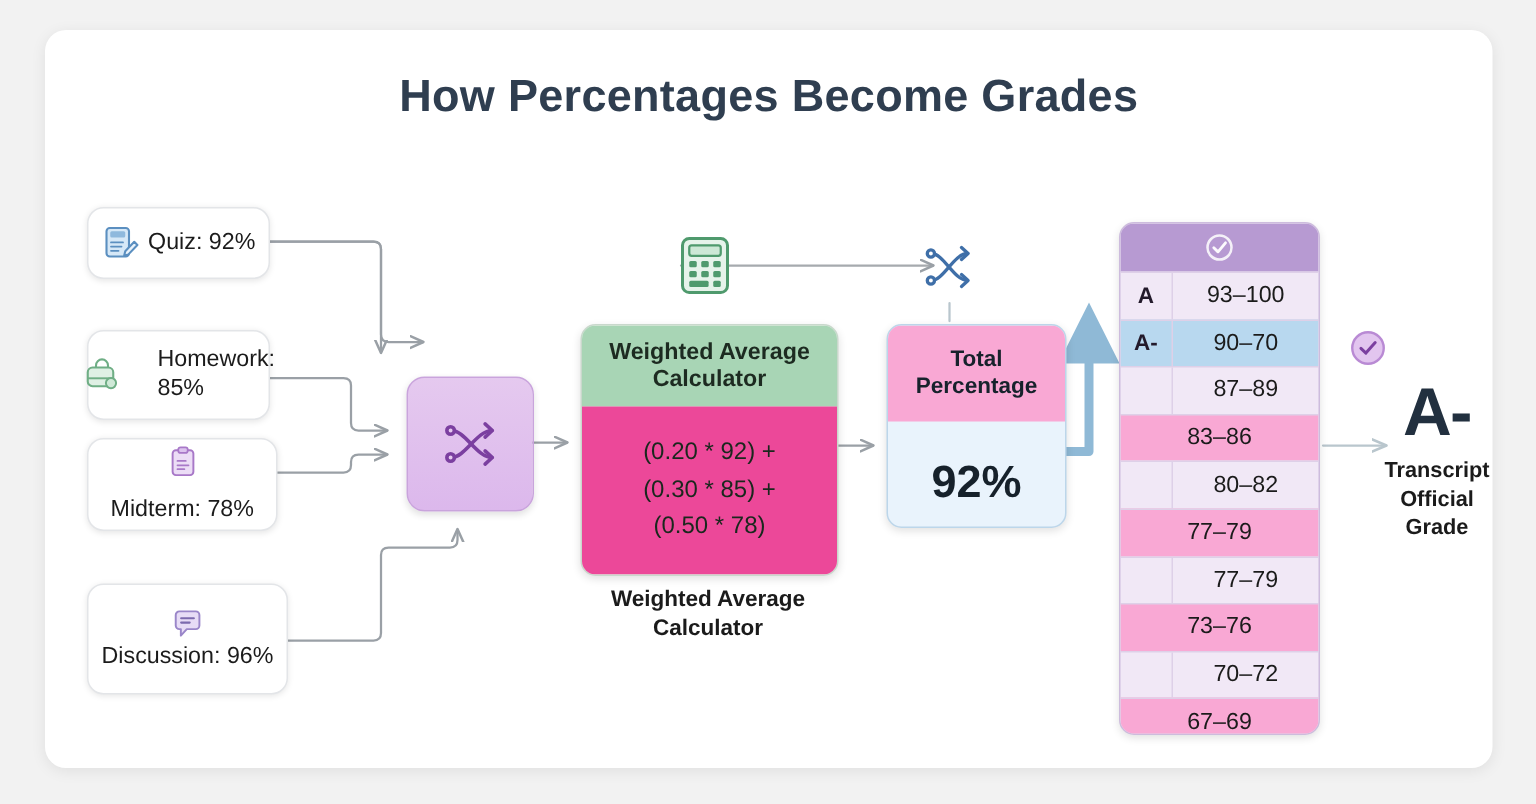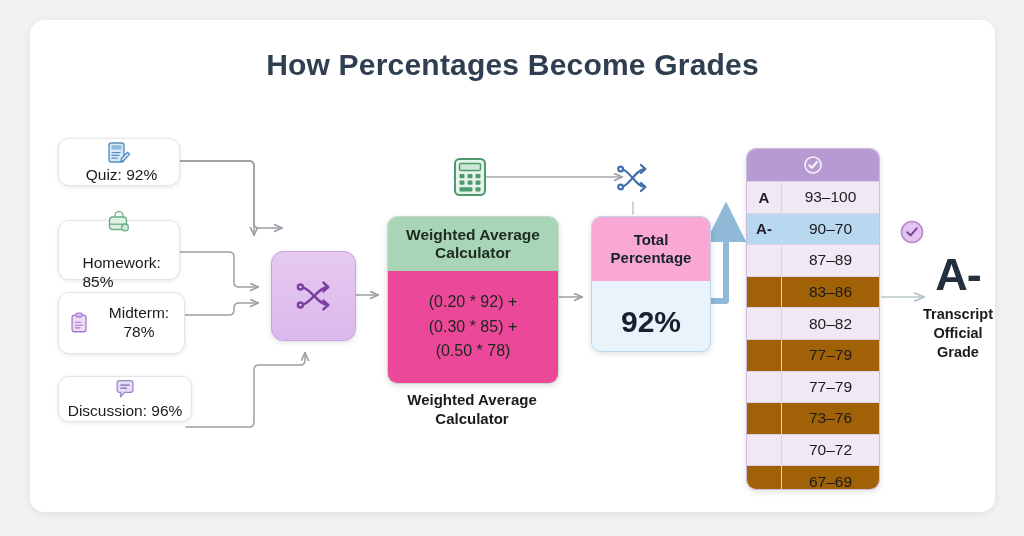--- a/index.html
+++ b/index.html
@@ -27,21 +27,20 @@
   
   .incard{
     position:absolute;
     background:#fff;
     border:1px solid #e3e5e8;
     border-radius:11px;
     box-shadow:0 1px 4px rgba(0,0,0,.10);
     box-sizing:border-box;
     display:flex;align-items:center;justify-content:center;
     padding:6px 8px;
-    flex-direction:column;
   }
   .incard .lbl{
     font-size:15.5px;color:#1b1b1b;line-height:1.2;text-align:left;
   }
   .ico{display:inline-block;vertical-align:middle;flex:0 0 auto;}
 
   
   #merge{
     position:absolute;left:241px;top:231px;width:83px;height:88px;
     background:linear-gradient(180deg,#e5c9ef 0%,#dcb8ec 100%);
@@ -107,21 +106,21 @@
   }
   #table .row .g{
     width:34px;display:flex;align-items:center;justify-content:center;
     font-size:15px;font-weight:bold;color:#231a2b;
     border-right:1px solid #ded0e8;
   }
   #table .row .r{
     flex:1;display:flex;align-items:center;justify-content:center;
     font-size:15.5px;color:#1b1b1b;
   }
-  #table .row.alt{background:#a16207;}
+  #table .row.alt{background:#f9a8d4;flex-direction:column;}
   #table .row.sel{background:#b8d8ef;}
 
   
   #final{
     position:absolute;left:868px;top:198px;width:120px;text-align:center;
   }
   #final .badge{margin-bottom:6px;}
   #final .big{
     font-size:45px;font-weight:bold;color:#22303f;line-height:1;
     letter-spacing:-1px;
@@ -197,32 +196,32 @@
       <svg width="26" height="26" viewBox="0 0 26 26">
         <path d="M9,8 V6.6 A4,4 0 0 1 17,6.6 V8" fill="none" stroke="#6fae85" stroke-width="1.4"></path>
         <rect x="3.5" y="8" width="17" height="12.5" rx="3.2" fill="#dff0e4" stroke="#6fae85" stroke-width="1.4"></rect>
         <path d="M3.7,15.2 H20.3" stroke="#6fae85" stroke-width="1.3"></path>
         <circle cx="19" cy="18.4" r="3.4" fill="#cfe9d7" stroke="#6fae85" stroke-width="1.3"></circle>
       </svg>
     </span>
     <span class="lbl" style="margin-left:5px;max-width:78px;">Homework: 85%</span>
   </div>
 
-  <div class="incard" style="left:28px;top:272px;width:127px;height:62px;flex-direction:row;gap:11px;">
+  <div class="incard" style="left:28px;top:272px;width:127px;height:62px;flex-direction:column;gap:11px;">
     <span class="ico">
       <svg width="24" height="24" viewBox="0 0 26 26">
         <rect x="5.5" y="4.5" width="15" height="18" rx="2.4" fill="#ecddf6" stroke="#a878c8" stroke-width="1.4"></rect>
         <rect x="9.6" y="2.4" width="6.8" height="4" rx="1.6" fill="#dcc3ee" stroke="#a878c8" stroke-width="1.3"></rect>
         <path d="M9,12.2H15M9,15.4H17M9,18.2H14" stroke="#a878c8" stroke-width="1.25" stroke-linecap="round"></path>
       </svg>
     </span>
     <span class="lbl" style="text-align:center;">Midterm: 78%</span>
   </div>
 
-  <div class="incard" style="left:28px;top:356px;width:134px;height:46px;flex-direction:column;gap:1px;">
+  <div class="incard" style="left:28px;top:369px;width:134px;height:74px;flex-direction:column;gap:1px;">
     <span class="ico">
       <svg width="24" height="24" viewBox="0 0 26 26">
         <path d="M4.5,6.5 a2.6,2.6 0 0 1 2.6,-2.6 H19 a2.6,2.6 0 0 1 2.6,2.6 v7.6 a2.6,2.6 0 0 1 -2.6,2.6 H12.5
                  L8.2,21.4 V16.7 H7.1 a2.6,2.6 0 0 1 -2.6,-2.6 Z" fill="#e7dcf6" stroke="#9a86c9" stroke-width="1.4" stroke-linejoin="round"></path>
         <path d="M8.4,8.8H17.6M8.4,12H14.6" stroke="#7c6aae" stroke-width="1.5" stroke-linecap="round"></path>
       </svg>
     </span>
     <span class="lbl" style="text-align:center;">Discussion: 96%</span>
   </div>
 

